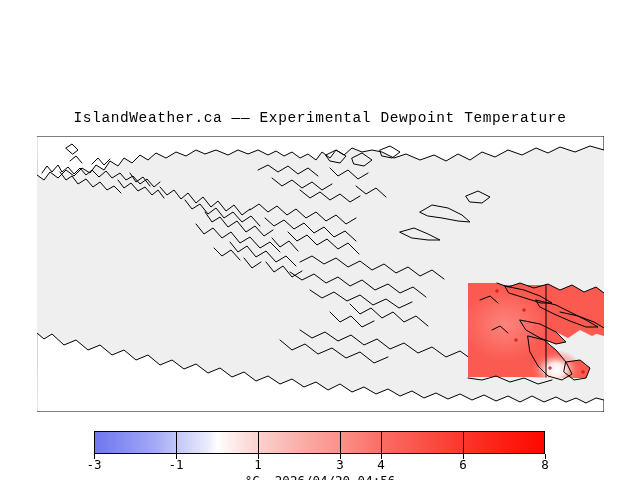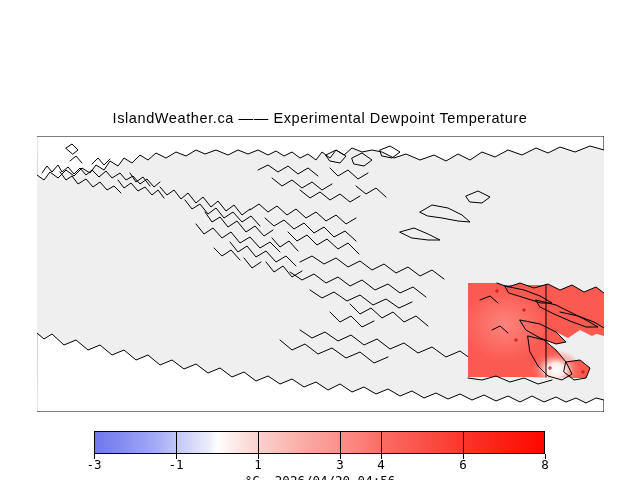--- a/index.html
+++ b/index.html
@@ -30,21 +30,21 @@
     display: block;
   }
 
   
   #map-title {
     position: absolute;
     left: 0;
     top: 110px;
     width: 640px;
     text-align: center;
-    font-family: Liberation Sans, sans-serif;
+    font-family: Liberation Mono, monospace;
     font-size: 14.5px;
     letter-spacing: 0.6px;
     color: #000000;
     white-space: pre;
     user-select: none;
   }
 
   
   #colorbar-panel {
     position: absolute;

